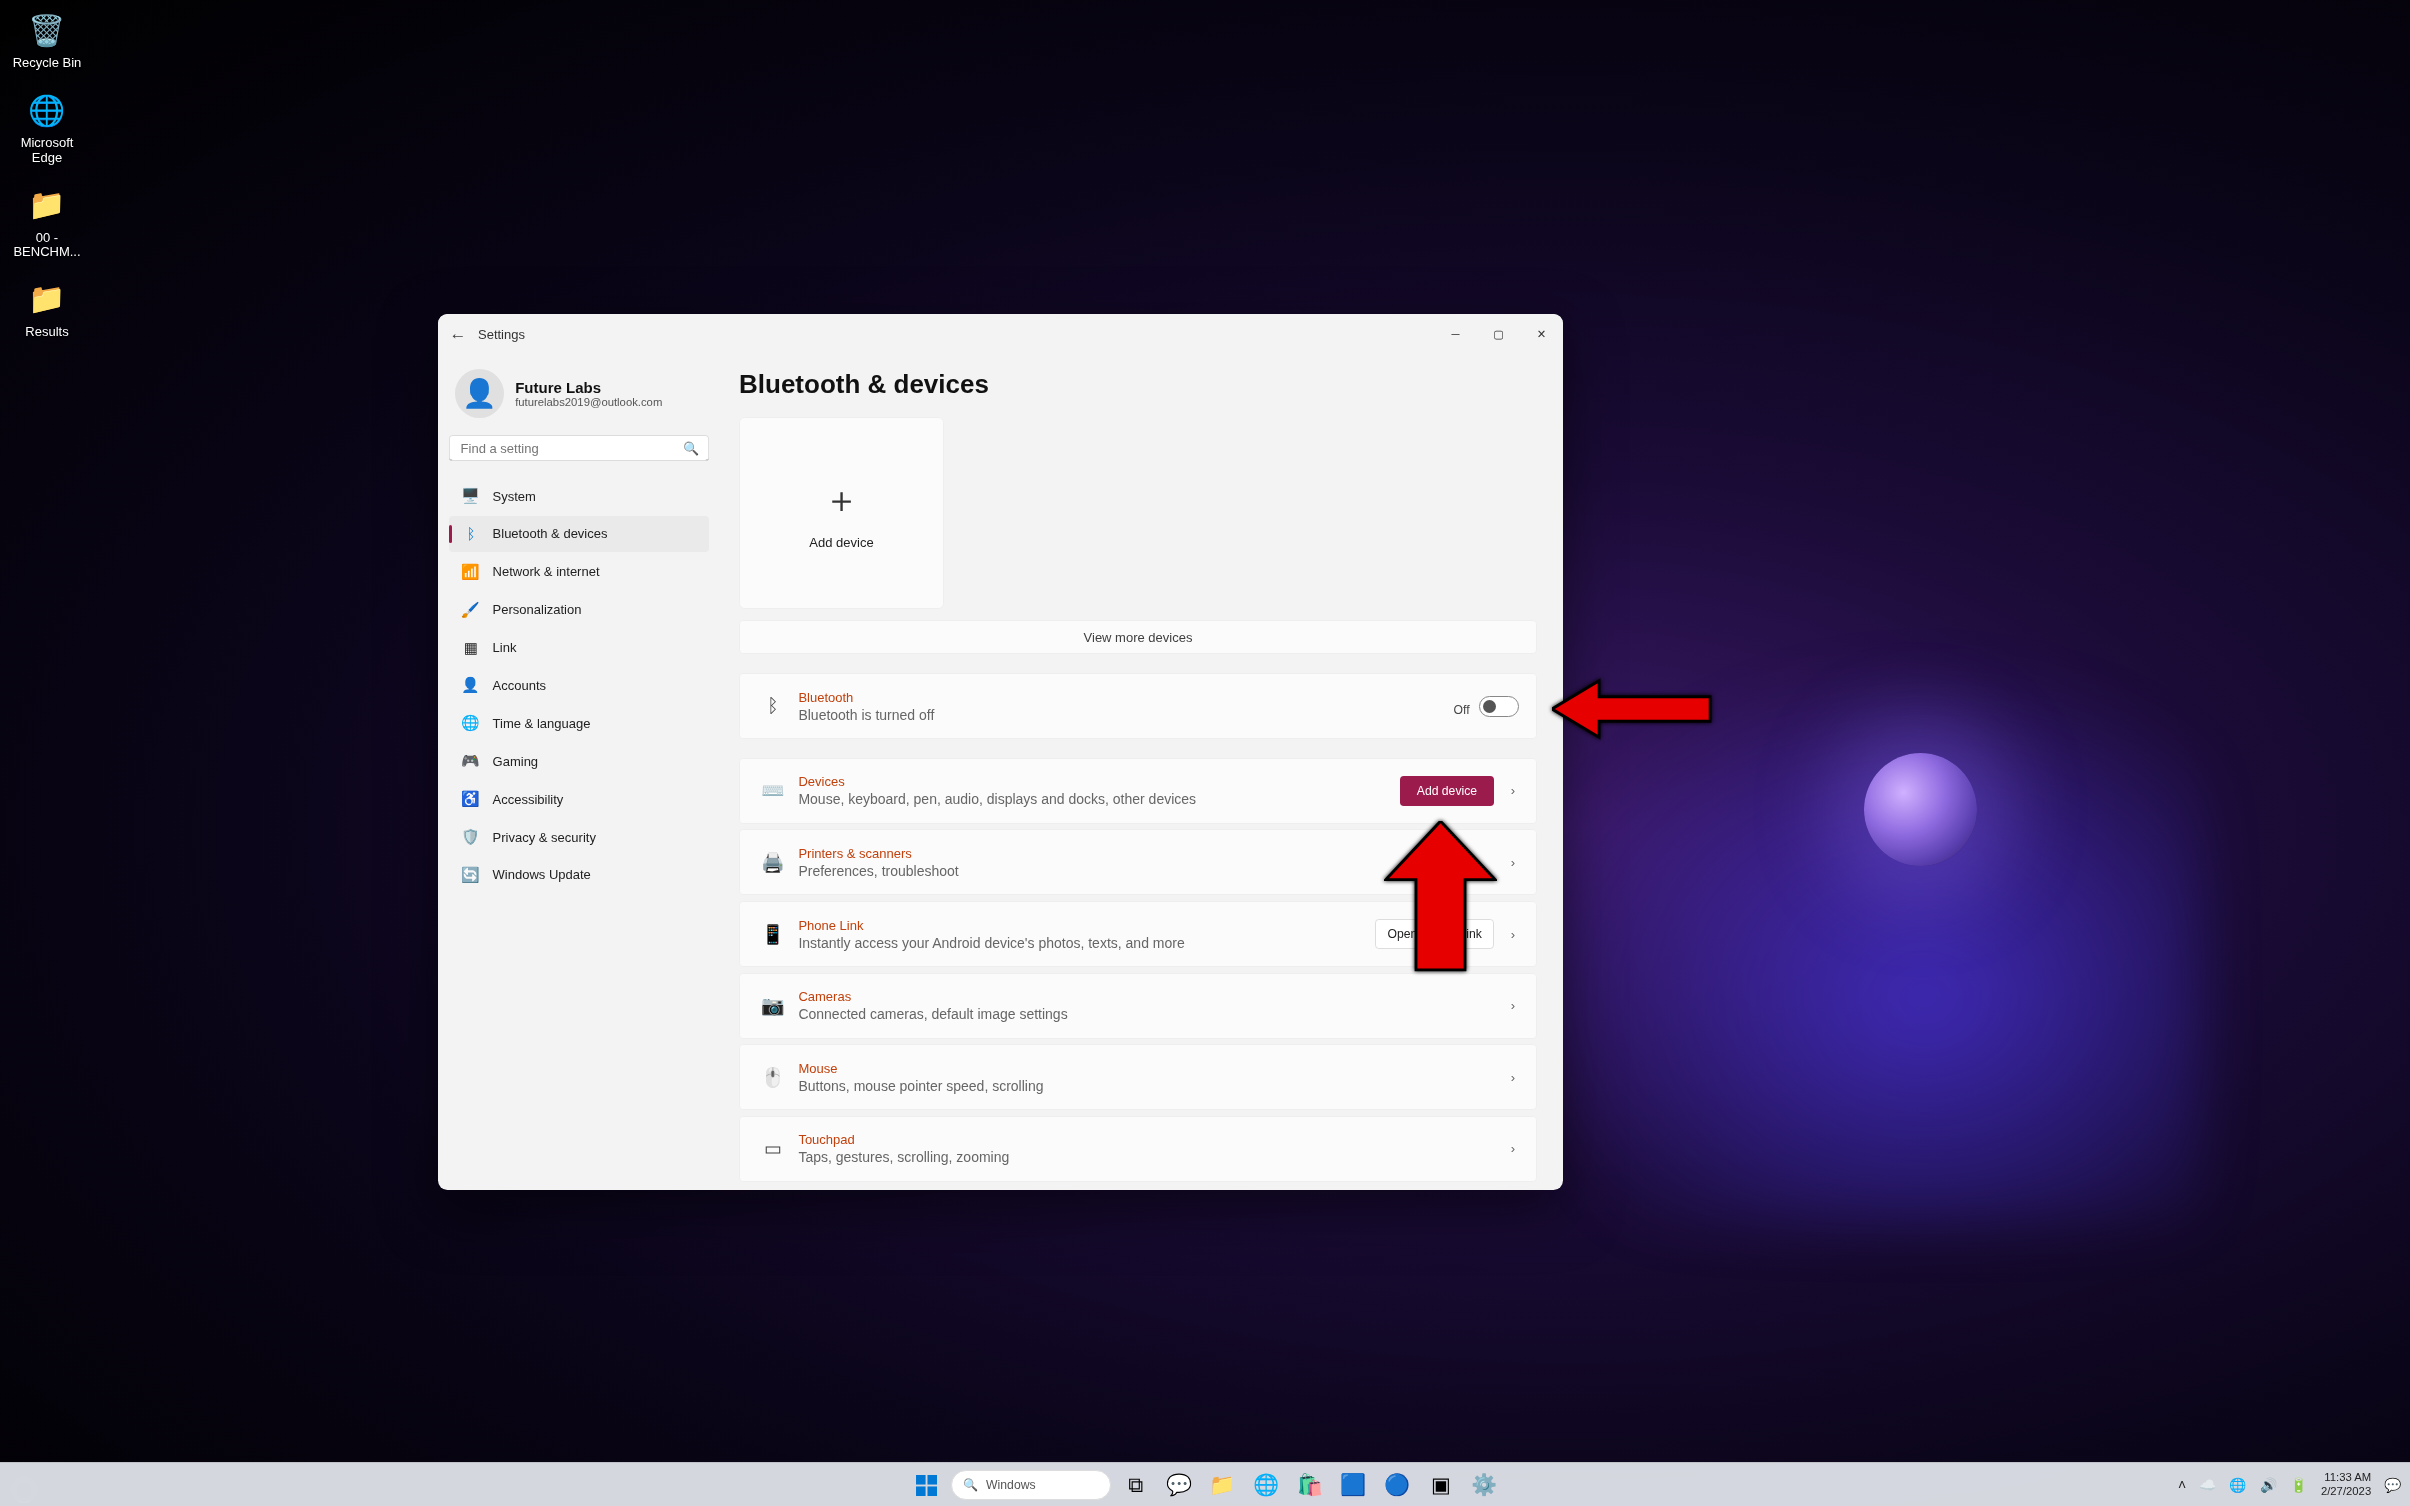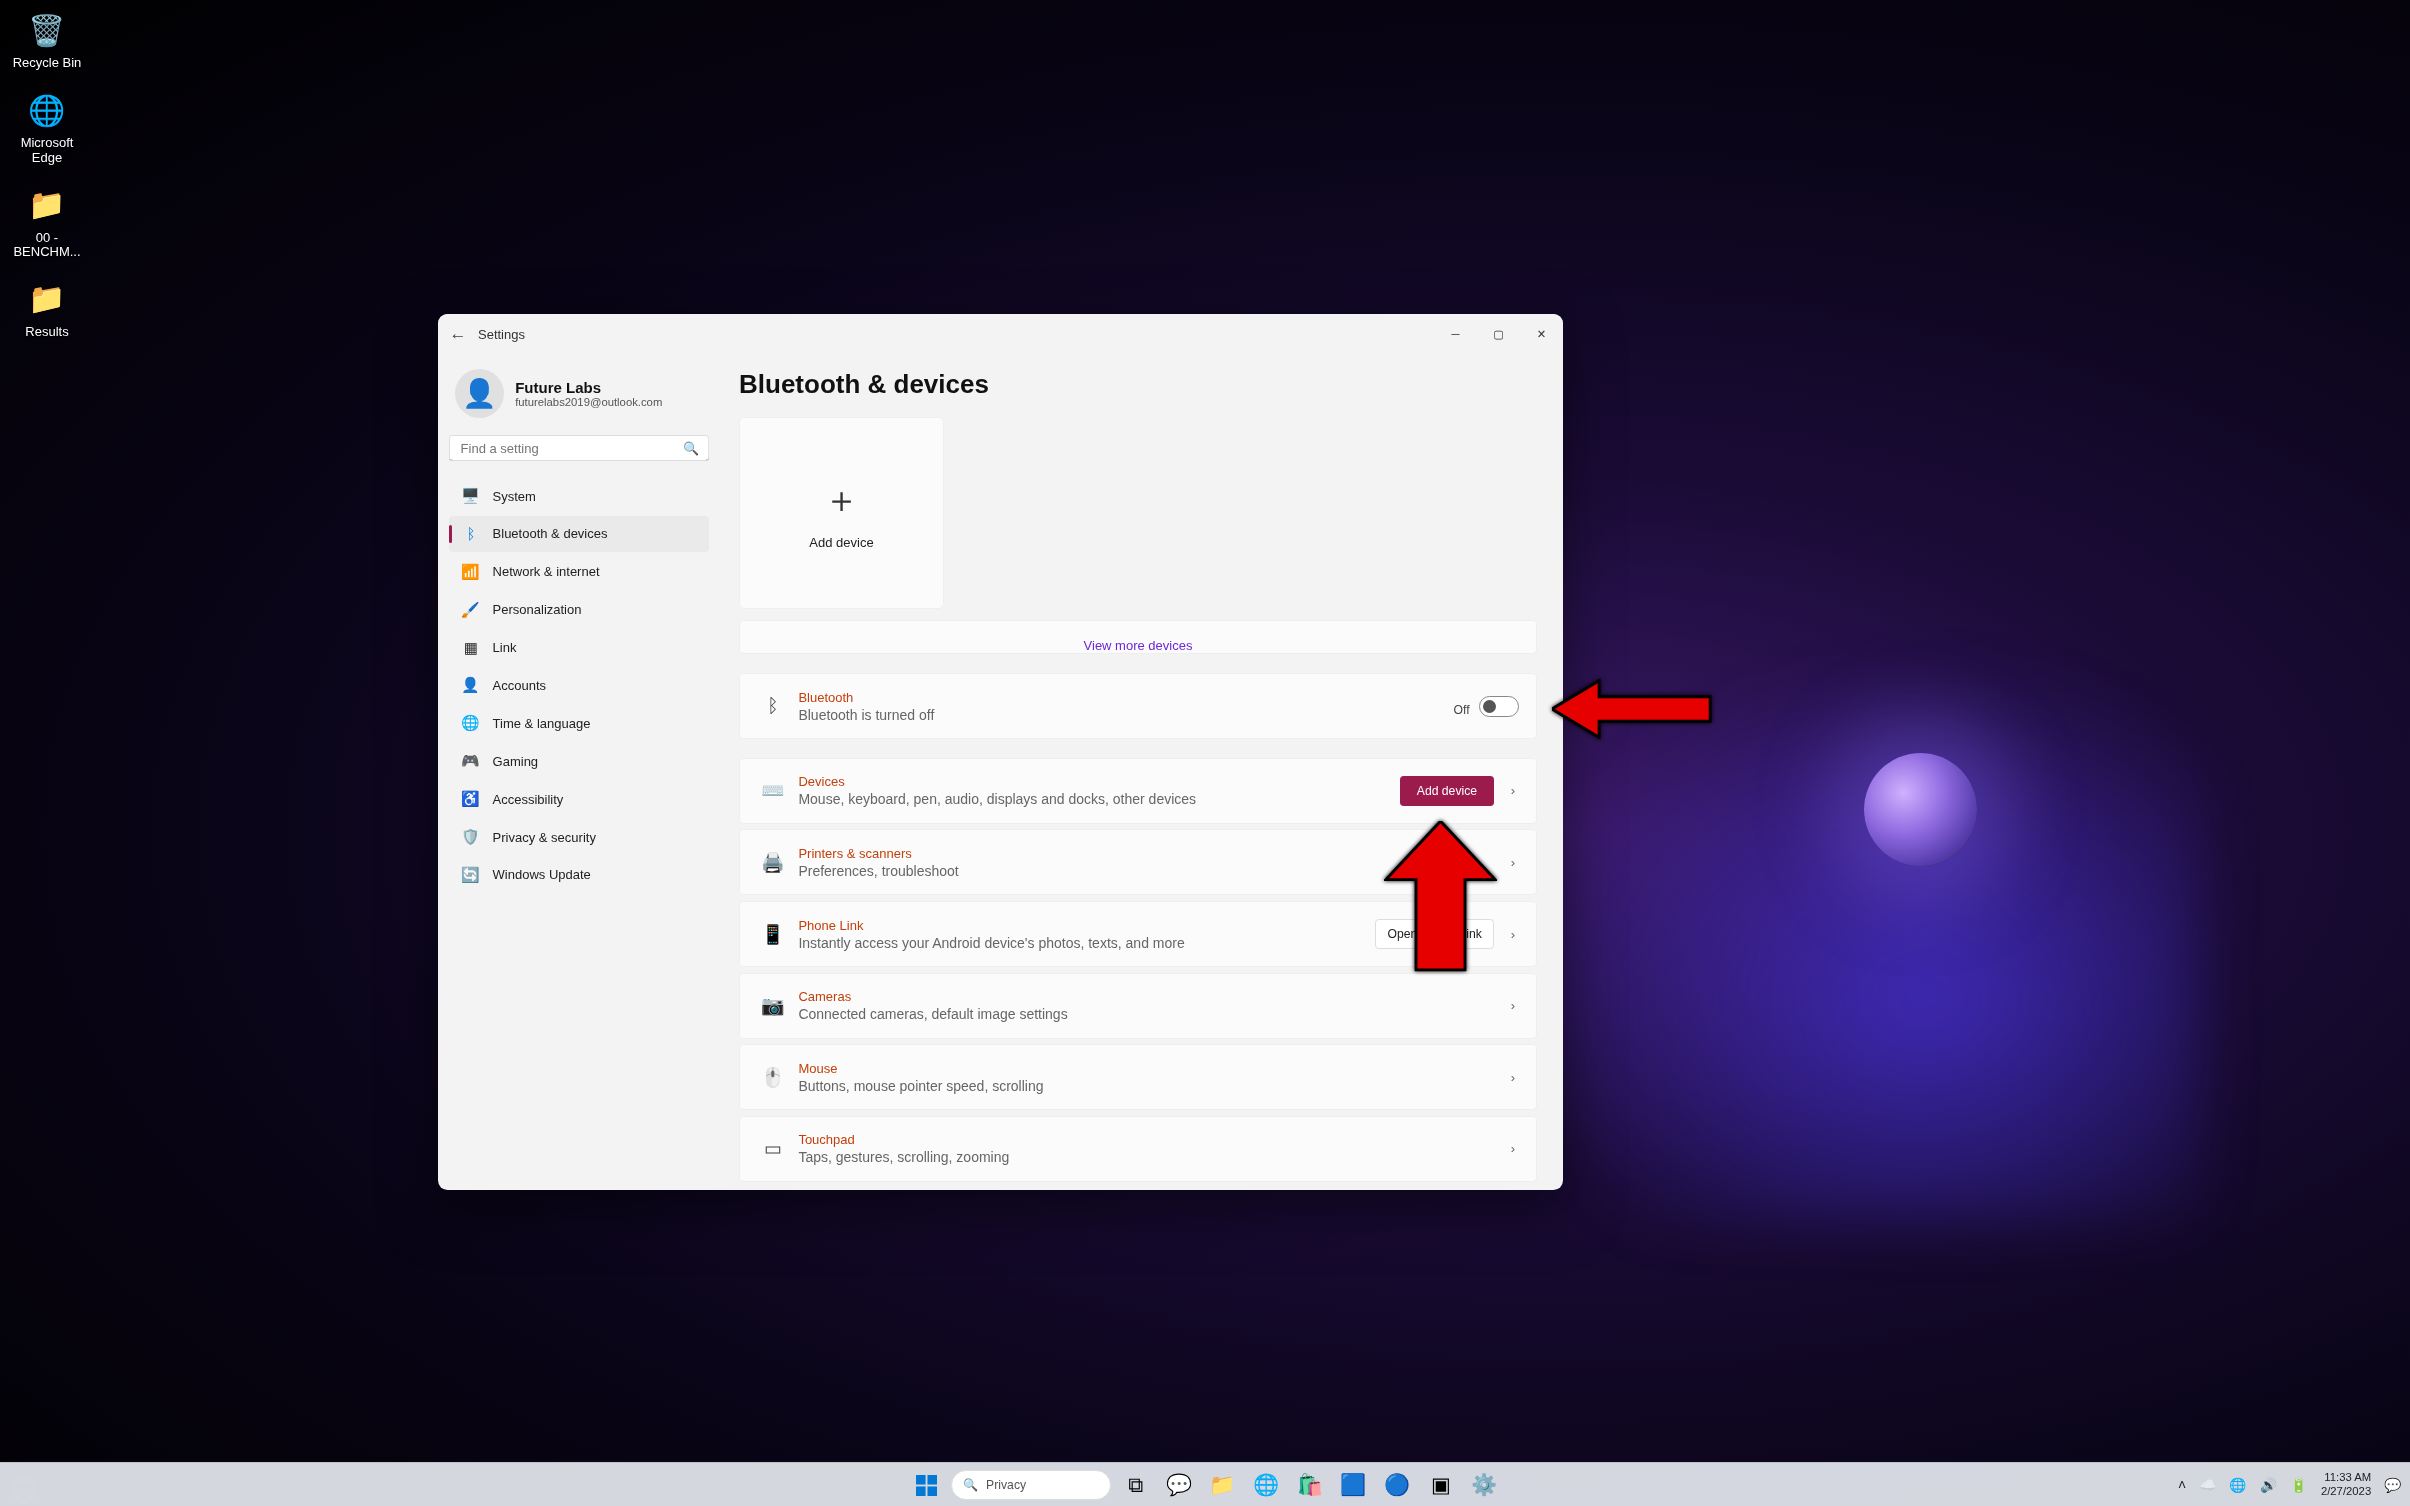--- a/index.html
+++ b/index.html
@@ -172,23 +172,23 @@
   font-size: 36px; color: #333; font-weight: 200;
   margin-bottom: 9.4px;
 }
 .add-device-card .txt { font-size: 13px; color: #222; }
 
 .view-more {
   background: #fbfbfb;
   border: 0.9px solid #eee;
   border-radius: 3.8px;
   height: 34px;
-  display: flex; align-items: flex-end; justify-content: center;
+  display: flex; align-items: center; justify-content: center;
   font-size: 13px;
-  color: #6d28d9;
+  color: #404040;
   cursor: pointer;
   margin-bottom: 19px;
 }
 
 .card {
   background: #fbfbfb;
   border: 0.9px solid #eee;
   border-radius: 3.8px;
   margin-bottom: 5.6px;
   display: flex;
@@ -518,21 +518,21 @@
     <div class="tb-item">
       <svg width="21" height="21" viewBox="0 0 22 22">
         <rect x="0" y="0" width="10" height="10" fill="#0078d4"></rect>
           <rect x="12" y="0" width="10" height="10" fill="#0078d4"></rect>
         <rect x="0" y="12" width="10" height="10" fill="#0078d4"></rect>
           <rect x="12" y="12" width="10" height="10" fill="#0078d4"></rect>
       </svg>
     </div>
     <div class="tb-search">
       <span>🔍</span>
-      <span>Privacy</span>
+      <span>Windows</span>
     </div>
     <div class="tb-item">⧉</div>
     <div class="tb-item">💬</div>
     <div class="tb-item">📁</div>
     <div class="tb-item">🌐</div>
     <div class="tb-item">🛍️</div>
     <div class="tb-item">🟦</div>
     <div class="tb-item">🔵</div>
     <div class="tb-item">▣</div>
     <div class="tb-item">⚙️</div>

